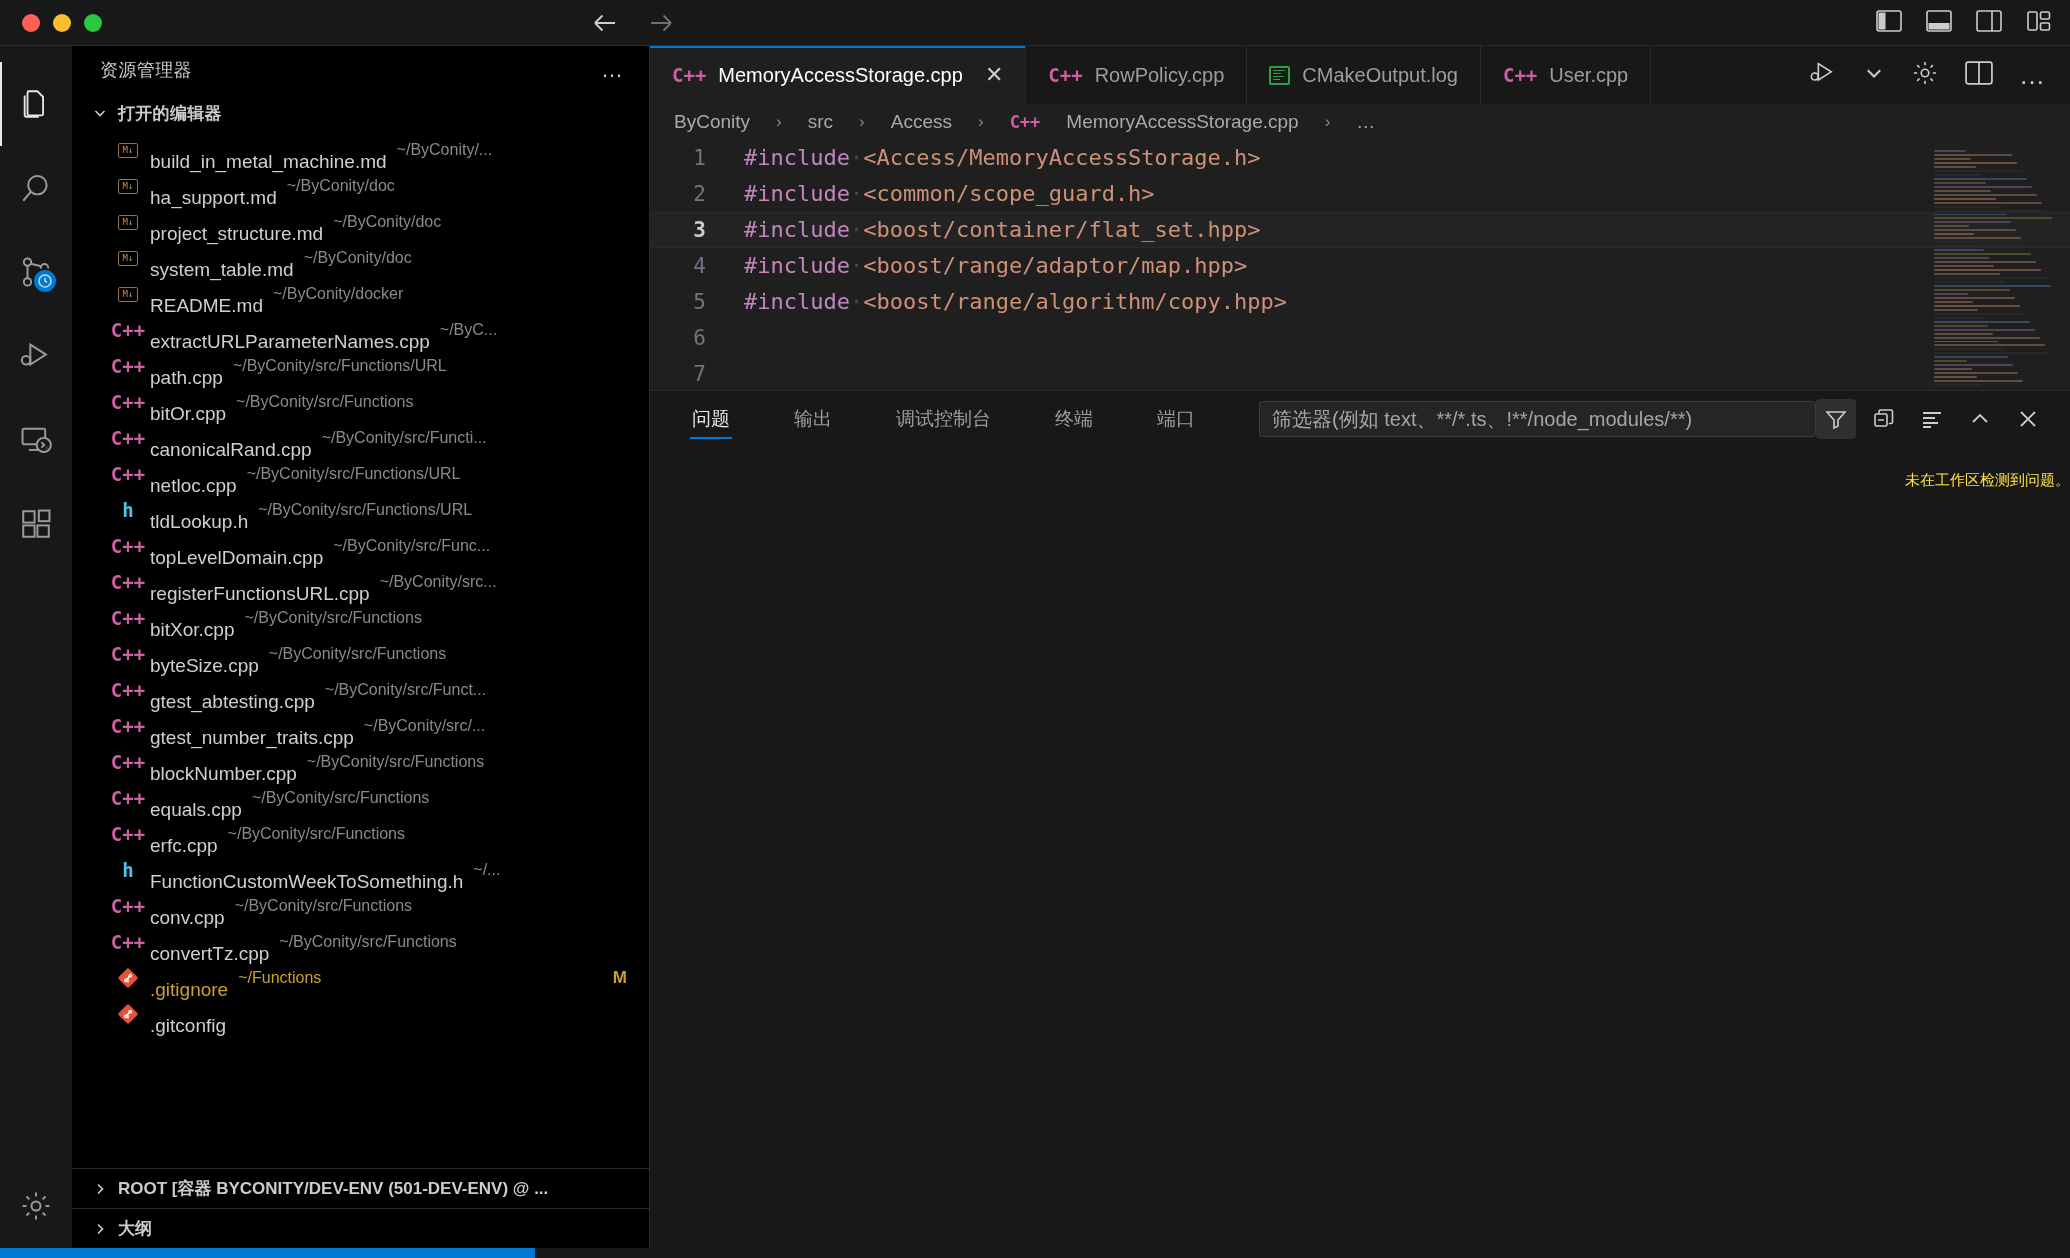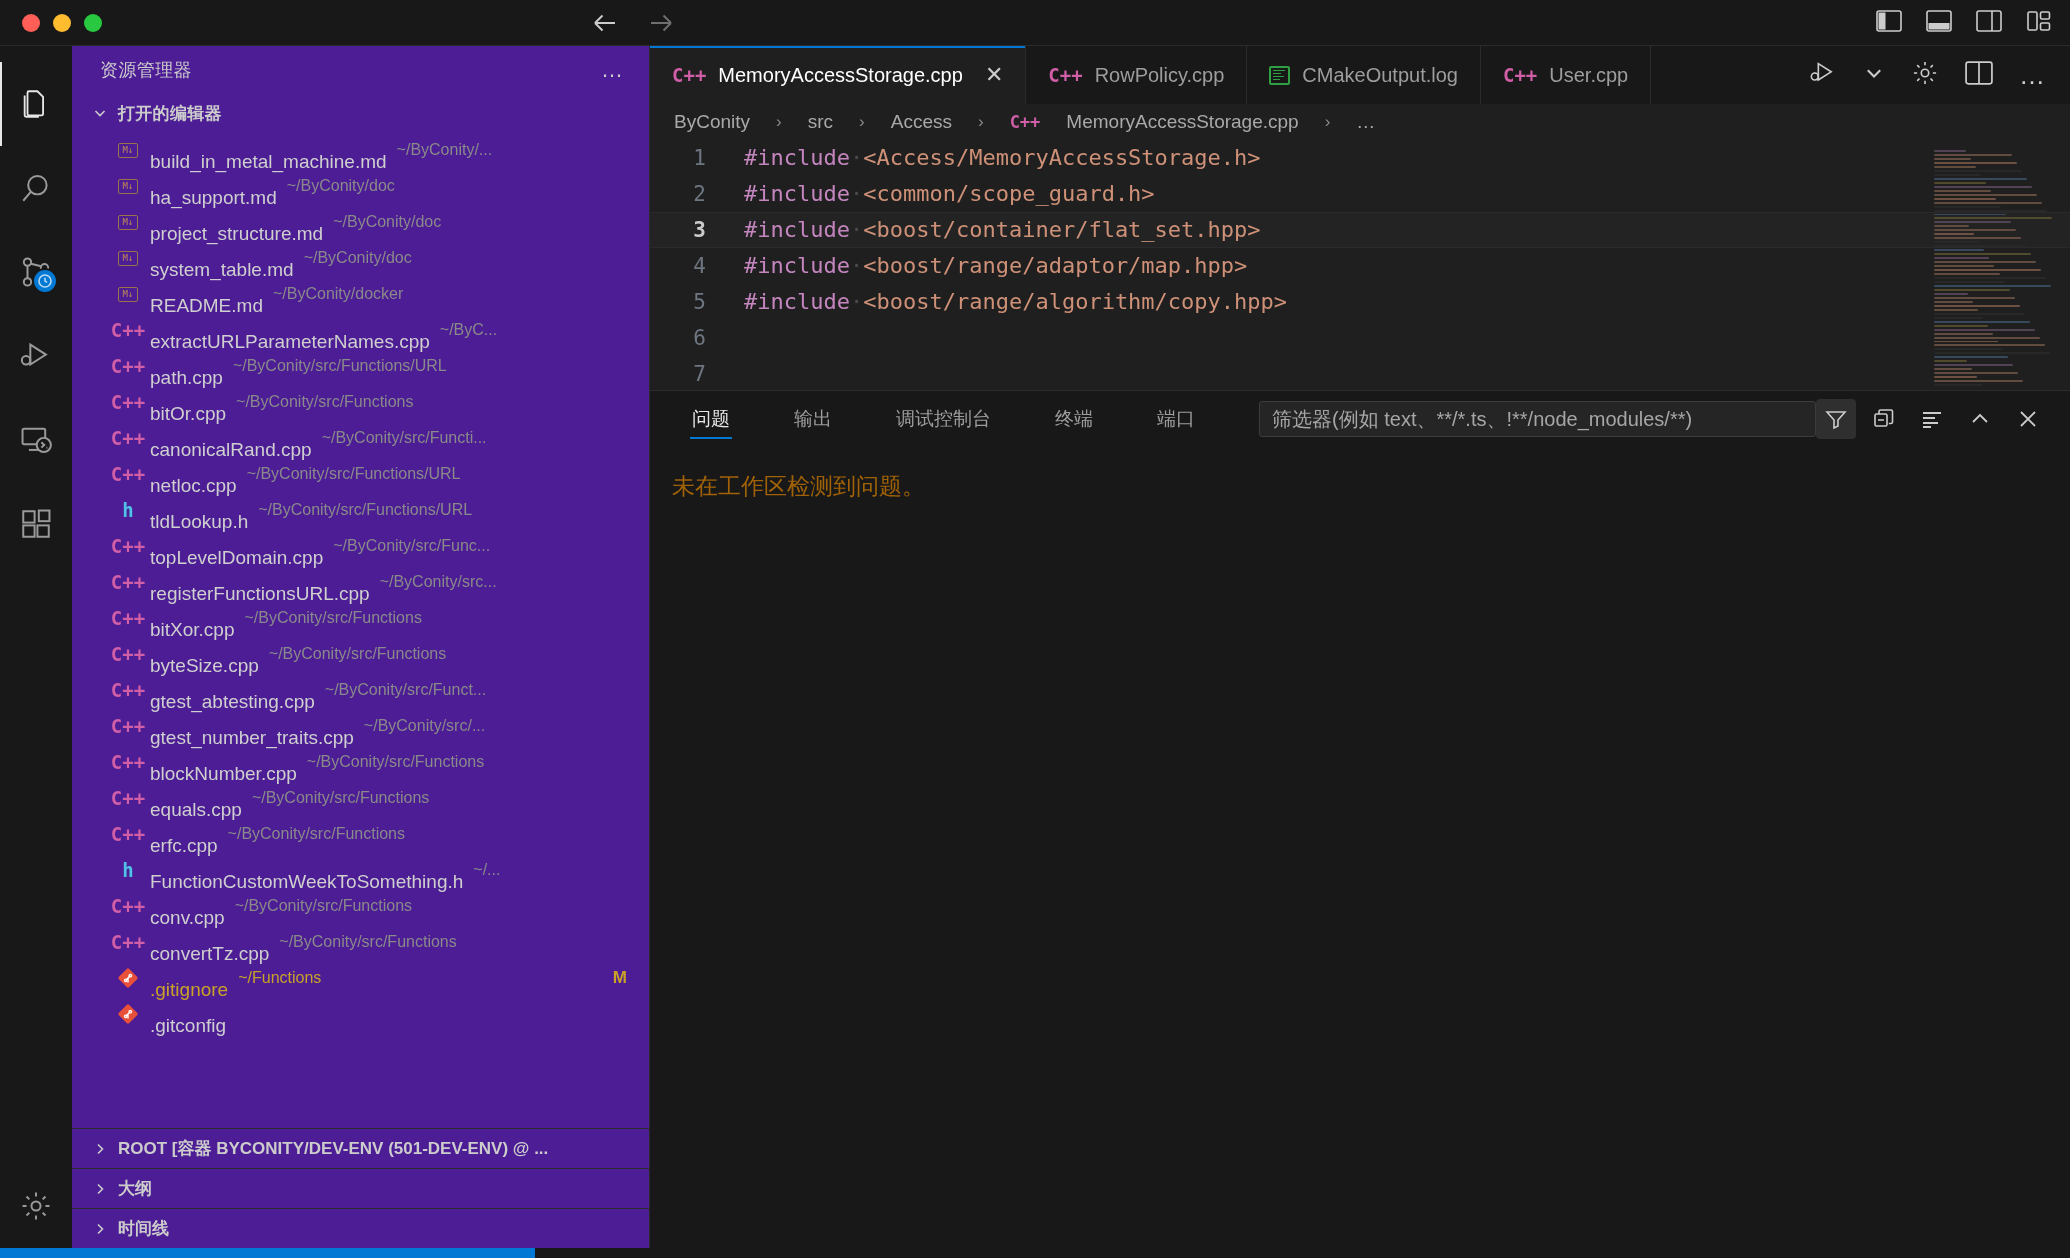--- a/index.html
+++ b/index.html
@@ -65,21 +65,21 @@
   .act-spacer { flex: 1; }
   .badge-clock {
     position: absolute; right: 14px; bottom: 20px;
     width: 26px; height: 26px; border-radius: 50%;
     background: #0078d4; border: 2px solid #181818;
     display: flex; align-items: center; justify-content: center;
   }
 
   
   .sidebar {
-    width: 578px; min-width: 578px; background: #4c1d95;
+    width: 578px; min-width: 578px; background: #000000;
     display: flex; flex-direction: column; border-right: 1px solid #2b2b2b;
     position: relative;
   }
   .sb-title {
     height: 48px; display: flex; align-items: center; justify-content: space-between;
     padding: 0 24px 0 28px; font-size: 18px; color: #cccccc; letter-spacing: .4px;
   }
   .sb-title .more { font-size: 22px; letter-spacing: 2px; color: #cccccc; line-height: 10px; }
 
   .section-head {
@@ -194,21 +194,21 @@
     width: 100%; background: transparent; border: none; outline: none;
     color: #cccccc; font-size: 20px; font-family: "Liberation Sans", sans-serif;
   }
   .filterbox input::placeholder { color: #a6a6a6; }
   .panel-actions { margin-left: auto; display: flex; align-items: center; gap: 8px; padding-right: 22px; }
   .pa {
     width: 40px; height: 40px; display: flex; align-items: center; justify-content: center;
     border-radius: 4px;
   }
   .pa.sel { background: #2f2f2f; }
-  .panel-body { flex: 1; padding: 24px 0 0 22px; font-size: 23px; color: #a16207; }
+  .panel-body { flex: 1; padding: 24px 0 0 22px; font-size: 15px; color: #fde047; text-align: right; }
 
   
   .statusbar {
     height: 10px; min-height: 10px; background: #181818; display: flex; align-items: center;
   }
   .remote-ind { width: 535px; height: 10px; background: #0078d4; }
 </style>
 </head>
 <body>
 
@@ -546,28 +546,20 @@
             </span>
             <span>ROOT [容器 BYCONITY/DEV-ENV (501-DEV-ENV) @ ...</span>
           </div>
           <div class="sb-collapsed">
             <span class="chev">
               <svg width="16" height="16" viewBox="0 0 16 16" fill="none" stroke="#cccccc" stroke-width="1.6">
                 <path d="M6 3.5L10.5 8 6 12.5"></path>
               </svg>
             </span>
             <span>大纲</span>
-          </div>
-          <div class="sb-collapsed">
-            <span class="chev">
-              <svg width="16" height="16" viewBox="0 0 16 16" fill="none" stroke="#cccccc" stroke-width="1.6">
-                <path d="M6 3.5L10.5 8 6 12.5"></path>
-              </svg>
-            </span>
-            <span>时间线</span>
           </div>
         </div>
     </div>
 
     <div class="editorarea">
 
       <div class="tabsbar" id="tabs-bar">
           <div class="tab active">
             <span class="icon-cpp">C++</span>
             <span>MemoryAccessStorage.cpp</span>

